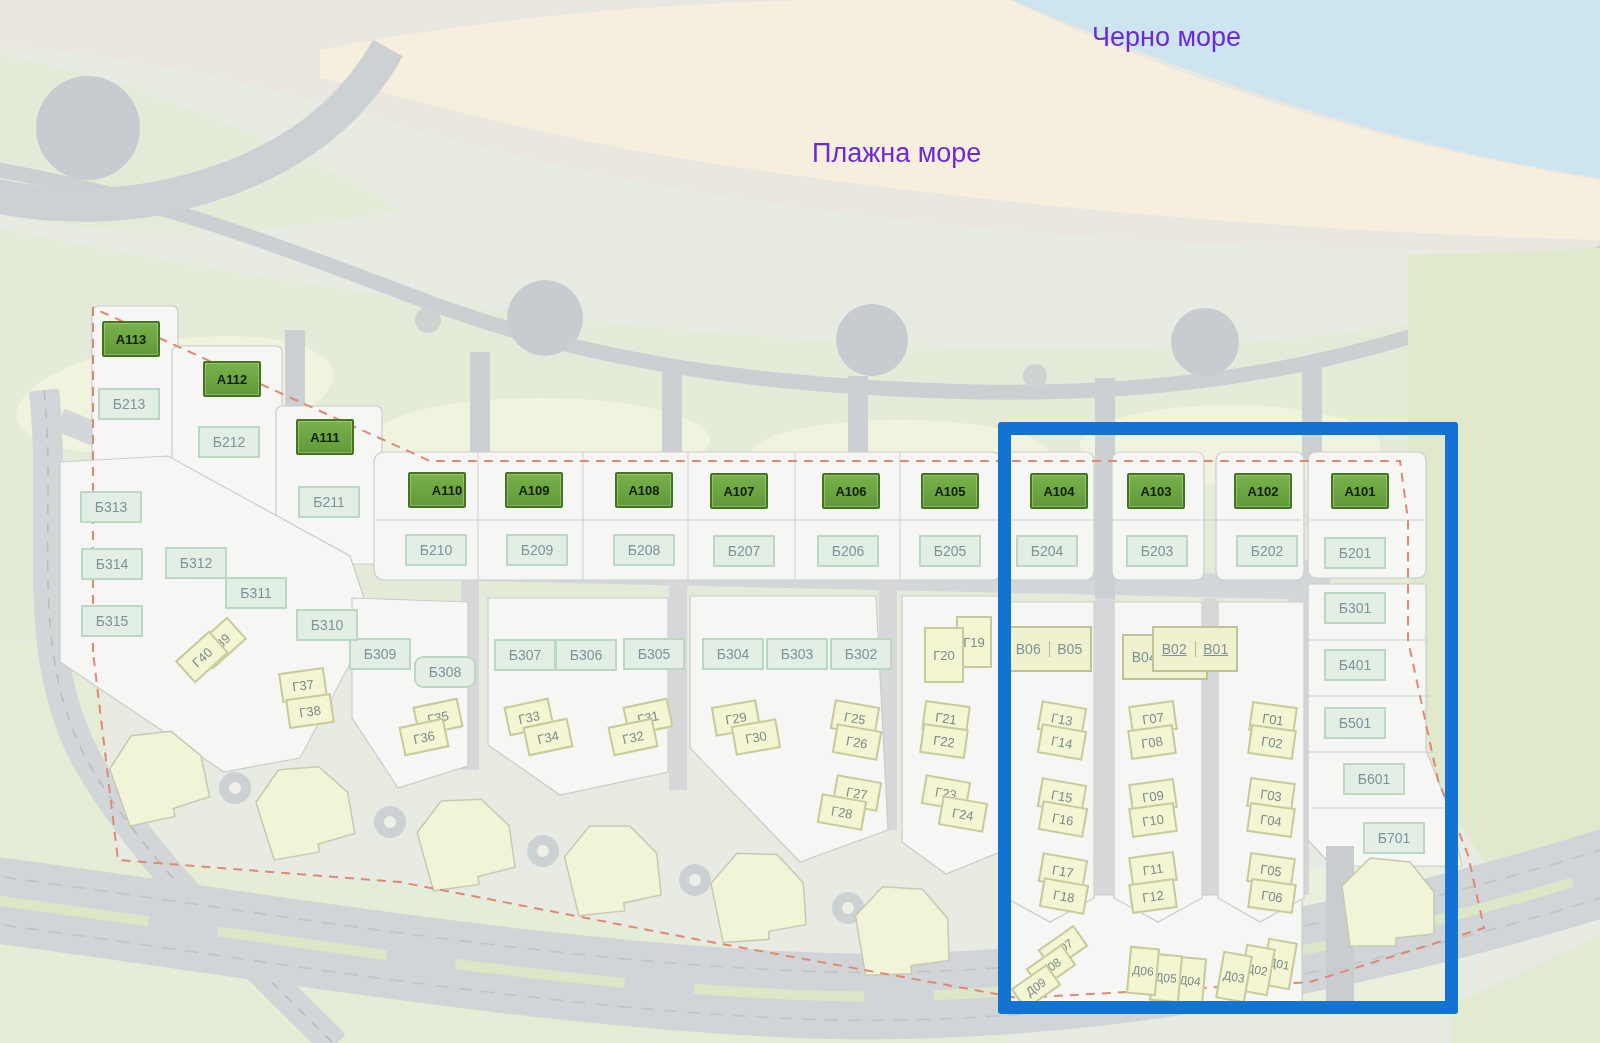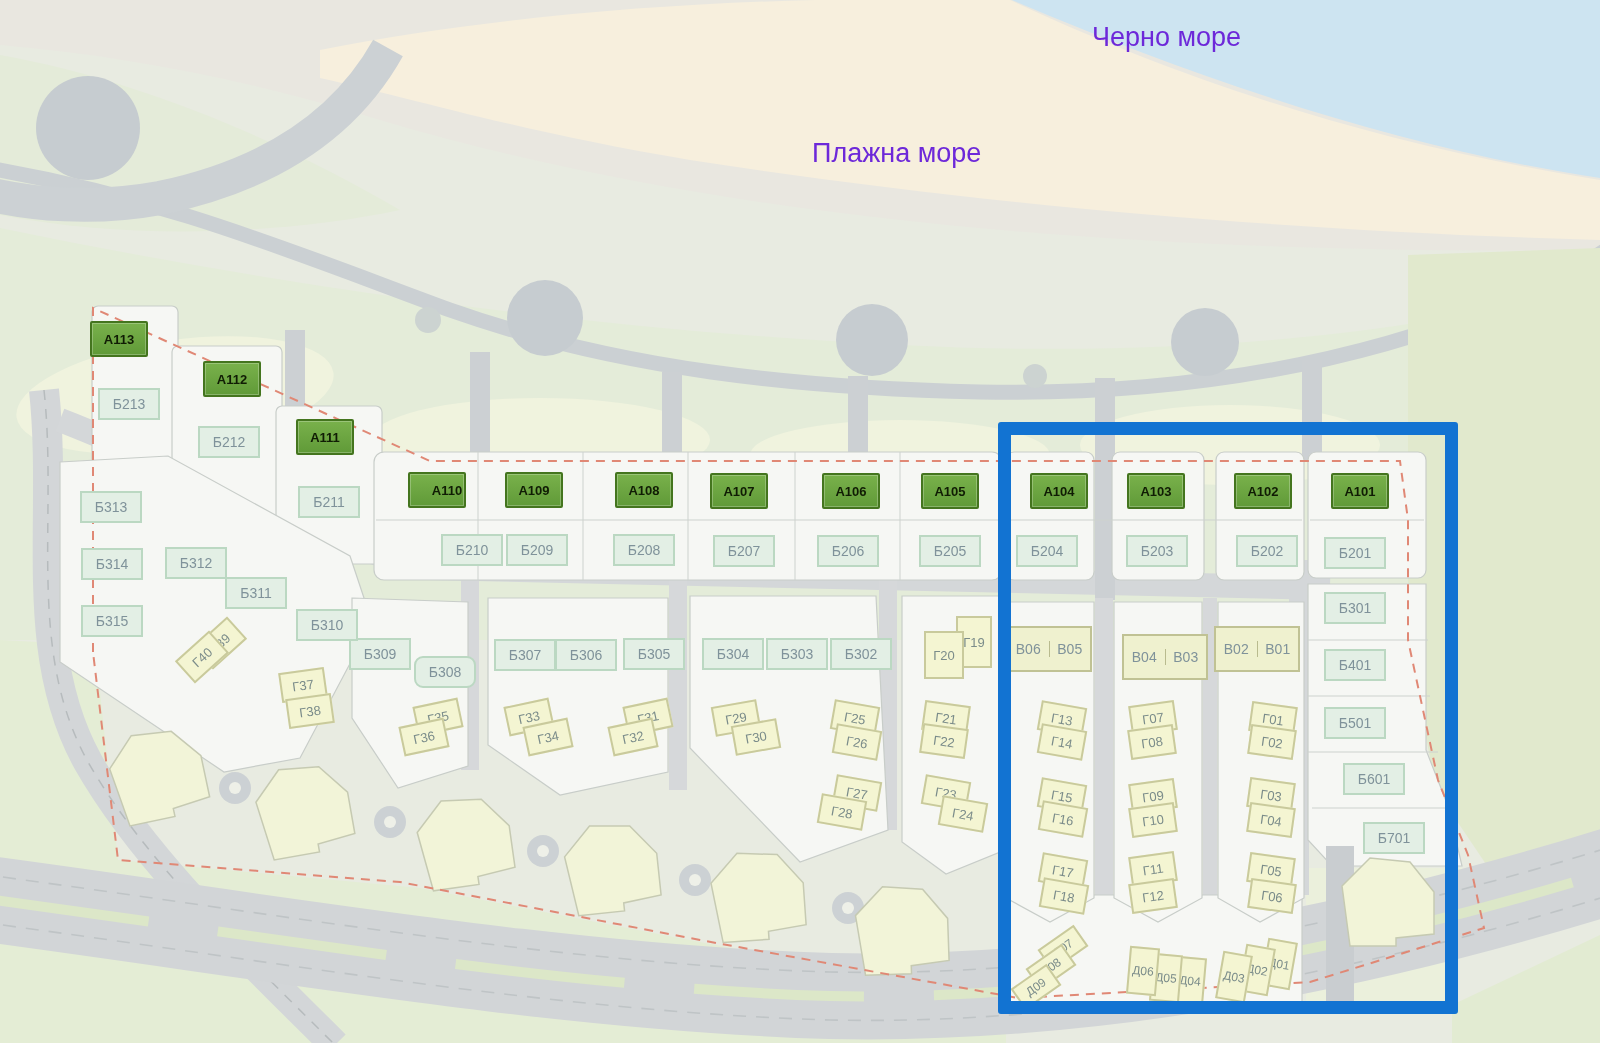--- a/index.html
+++ b/index.html
@@ -154,37 +154,37 @@
       <use href="#house" transform="translate(612,868) rotate(-6)"></use>
       <use href="#house" transform="translate(758,896) rotate(-4)"></use>
       <use href="#house" transform="translate(902,930) rotate(-2)"></use>
       <use href="#house" transform="translate(1388,902) rotate(0)"></use>
     </g>
 
     <path d="M93,652 L93,308 L430,461 L1400,461 L1408,520 L1408,640 L1438,780 L1468,855 L1484,928 L1310,982 L1018,998 L700,940 L400,882 L118,860 L93,652" fill="none" stroke="#e08875" stroke-width="2" stroke-dasharray="9,7"></path>
   </svg>
 
   <div class="layer" id="markers">
-      <div class="marker m-a" style="left: 119px; top: 339px; transform: translate(-50%, -50%) rotate(0deg);">A113</div>
+      <div class="marker m-a" style="left: 131px; top: 339px; transform: translate(-50%, -50%) rotate(0deg);">A113</div>
       <div class="marker m-a" style="left: 232px; top: 379px; transform: translate(-50%, -50%) rotate(0deg);">A112</div>
       <div class="marker m-a" style="left: 325px; top: 437px; transform: translate(-50%, -50%) rotate(0deg);">A111</div>
       <div class="marker m-a" style="left: 437px; top: 490px; transform: translate(-50%, -50%) rotate(0deg); padding-left: 20px;">A110</div>
       <div class="marker m-a" style="left: 534px; top: 490px; transform: translate(-50%, -50%) rotate(0deg);">A109</div>
       <div class="marker m-a" style="left: 644px; top: 490px; transform: translate(-50%, -50%) rotate(0deg);">A108</div>
       <div class="marker m-a" style="left: 739px; top: 491px; transform: translate(-50%, -50%) rotate(0deg);">A107</div>
       <div class="marker m-a" style="left: 851px; top: 491px; transform: translate(-50%, -50%) rotate(0deg);">A106</div>
       <div class="marker m-a" style="left: 950px; top: 491px; transform: translate(-50%, -50%) rotate(0deg);">A105</div>
       <div class="marker m-a" style="left: 1059px; top: 491px; transform: translate(-50%, -50%) rotate(0deg);">A104</div>
       <div class="marker m-a" style="left: 1156px; top: 491px; transform: translate(-50%, -50%) rotate(0deg);">A103</div>
       <div class="marker m-a" style="left: 1263px; top: 491px; transform: translate(-50%, -50%) rotate(0deg);">A102</div>
       <div class="marker m-a" style="left: 1360px; top: 491px; transform: translate(-50%, -50%) rotate(0deg);">A101</div>
       <div class="marker m-b" style="left: 129px; top: 404px; transform: translate(-50%, -50%) rotate(0deg);">Б213</div>
       <div class="marker m-b" style="left: 229px; top: 442px; transform: translate(-50%, -50%) rotate(0deg);">Б212</div>
       <div class="marker m-b" style="left: 329px; top: 502px; transform: translate(-50%, -50%) rotate(0deg);">Б211</div>
-      <div class="marker m-b" style="left: 436px; top: 550px; transform: translate(-50%, -50%) rotate(0deg); margin-left: 36px;">Б210</div>
+      <div class="marker m-b" style="left: 436px; top: 550px; transform: translate(-50%, -50%) rotate(0deg);">Б210</div>
       <div class="marker m-b" style="left: 537px; top: 550px; transform: translate(-50%, -50%) rotate(0deg);">Б209</div>
       <div class="marker m-b" style="left: 644px; top: 550px; transform: translate(-50%, -50%) rotate(0deg);">Б208</div>
       <div class="marker m-b" style="left: 744px; top: 551px; transform: translate(-50%, -50%) rotate(0deg);">Б207</div>
       <div class="marker m-b" style="left: 848px; top: 551px; transform: translate(-50%, -50%) rotate(0deg);">Б206</div>
       <div class="marker m-b" style="left: 950px; top: 551px; transform: translate(-50%, -50%) rotate(0deg);">Б205</div>
       <div class="marker m-b" style="left: 1047px; top: 551px; transform: translate(-50%, -50%) rotate(0deg);">Б204</div>
       <div class="marker m-b" style="left: 1157px; top: 551px; transform: translate(-50%, -50%) rotate(0deg);">Б203</div>
       <div class="marker m-b" style="left: 1267px; top: 551px; transform: translate(-50%, -50%) rotate(0deg);">Б202</div>
       <div class="marker m-b" style="left: 1355px; top: 553px; transform: translate(-50%, -50%) rotate(0deg);">Б201</div>
       <div class="marker m-b" style="left: 1355px; top: 608px; transform: translate(-50%, -50%) rotate(0deg);">Б301</div>
@@ -218,21 +218,21 @@
       <div class="marker m-g" style="left: 1153px; top: 820px; transform: translate(-50%, -50%) rotate(-8deg);">Г10</div>
       <div class="marker m-g" style="left: 1153px; top: 869px; transform: translate(-50%, -50%) rotate(-8deg);">Г11</div>
       <div class="marker m-g" style="left: 1153px; top: 896px; transform: translate(-50%, -50%) rotate(-8deg);">Г12</div>
       <div class="marker m-g" style="left: 1062px; top: 719px; transform: translate(-50%, -50%) rotate(10deg);">Г13</div>
       <div class="marker m-g" style="left: 1062px; top: 742px; transform: translate(-50%, -50%) rotate(10deg);">Г14</div>
       <div class="marker m-g" style="left: 1062px; top: 796px; transform: translate(-50%, -50%) rotate(10deg);">Г15</div>
       <div class="marker m-g" style="left: 1063px; top: 819px; transform: translate(-50%, -50%) rotate(10deg);">Г16</div>
       <div class="marker m-g" style="left: 1063px; top: 871px; transform: translate(-50%, -50%) rotate(10deg);">Г17</div>
       <div class="marker m-g" style="left: 1064px; top: 896px; transform: translate(-50%, -50%) rotate(10deg);">Г18</div>
       <div class="marker m-g" style="left: 974px; top: 642px; width: 36px; height: 52px; transform: translate(-50%, -50%) rotate(0deg);">Г19</div>
-      <div class="marker m-g" style="left: 944px; top: 655px; width: 40px; height: 48px; transform: translate(-50%, -50%) rotate(0deg);">Г20</div>
+      <div class="marker m-g" style="left: 944px; top: 655px; width: 40px; height: 56px; transform: translate(-50%, -50%) rotate(0deg);">Г20</div>
       <div class="marker m-g" style="left: 946px; top: 718px; transform: translate(-50%, -50%) rotate(8deg);">Г21</div>
       <div class="marker m-g" style="left: 944px; top: 741px; transform: translate(-50%, -50%) rotate(8deg);">Г22</div>
       <div class="marker m-g" style="left: 946px; top: 793px; transform: translate(-50%, -50%) rotate(10deg);">Г23</div>
       <div class="marker m-g" style="left: 963px; top: 814px; transform: translate(-50%, -50%) rotate(10deg);">Г24</div>
       <div class="marker m-g" style="left: 855px; top: 718px; transform: translate(-50%, -50%) rotate(10deg);">Г25</div>
       <div class="marker m-g" style="left: 857px; top: 742px; transform: translate(-50%, -50%) rotate(10deg);">Г26</div>
       <div class="marker m-g" style="left: 857px; top: 793px; transform: translate(-50%, -50%) rotate(10deg);">Г27</div>
       <div class="marker m-g" style="left: 842px; top: 812px; transform: translate(-50%, -50%) rotate(10deg);">Г28</div>
       <div class="marker m-g" style="left: 736px; top: 718px; transform: translate(-50%, -50%) rotate(-10deg);">Г29</div>
       <div class="marker m-g" style="left: 756px; top: 737px; transform: translate(-50%, -50%) rotate(-10deg);">Г30</div>
@@ -256,21 +256,21 @@
       <div class="marker m-d" style="left: 1051px; top: 967px; width: 44px; height: 26px; transform: translate(-50%, -50%) rotate(-35deg);">Д08</div>
       <div class="marker m-d" style="left: 1036px; top: 987px; width: 44px; height: 26px; transform: translate(-50%, -50%) rotate(-35deg);">Д09</div>
       <div class="marker m-v" style="left: 1049px; top: 649px;">
         <span class="half">В06</span>
         <span class="half">В05</span>
       </div>
       <div class="marker m-v" style="left: 1165px; top: 649px; margin-top: 8px;">
         <span class="half">В04</span>
         <span class="half">В03</span>
       </div>
-      <div class="marker m-v" style="left: 1257px; top: 649px;">
+      <div class="marker m-v" style="left: 1195px; top: 649px; text-decoration: underline;">
         <span class="half">В02</span>
         <span class="half">В01</span>
       </div>
     </div>
 
   <div class="highlight-box"></div>
 
   <div class="maplabel" style="left:1092px;top:22px;">Черно море</div>
   <div class="maplabel" style="left:812px;top:138px;">Плажна море</div>
 </div>

